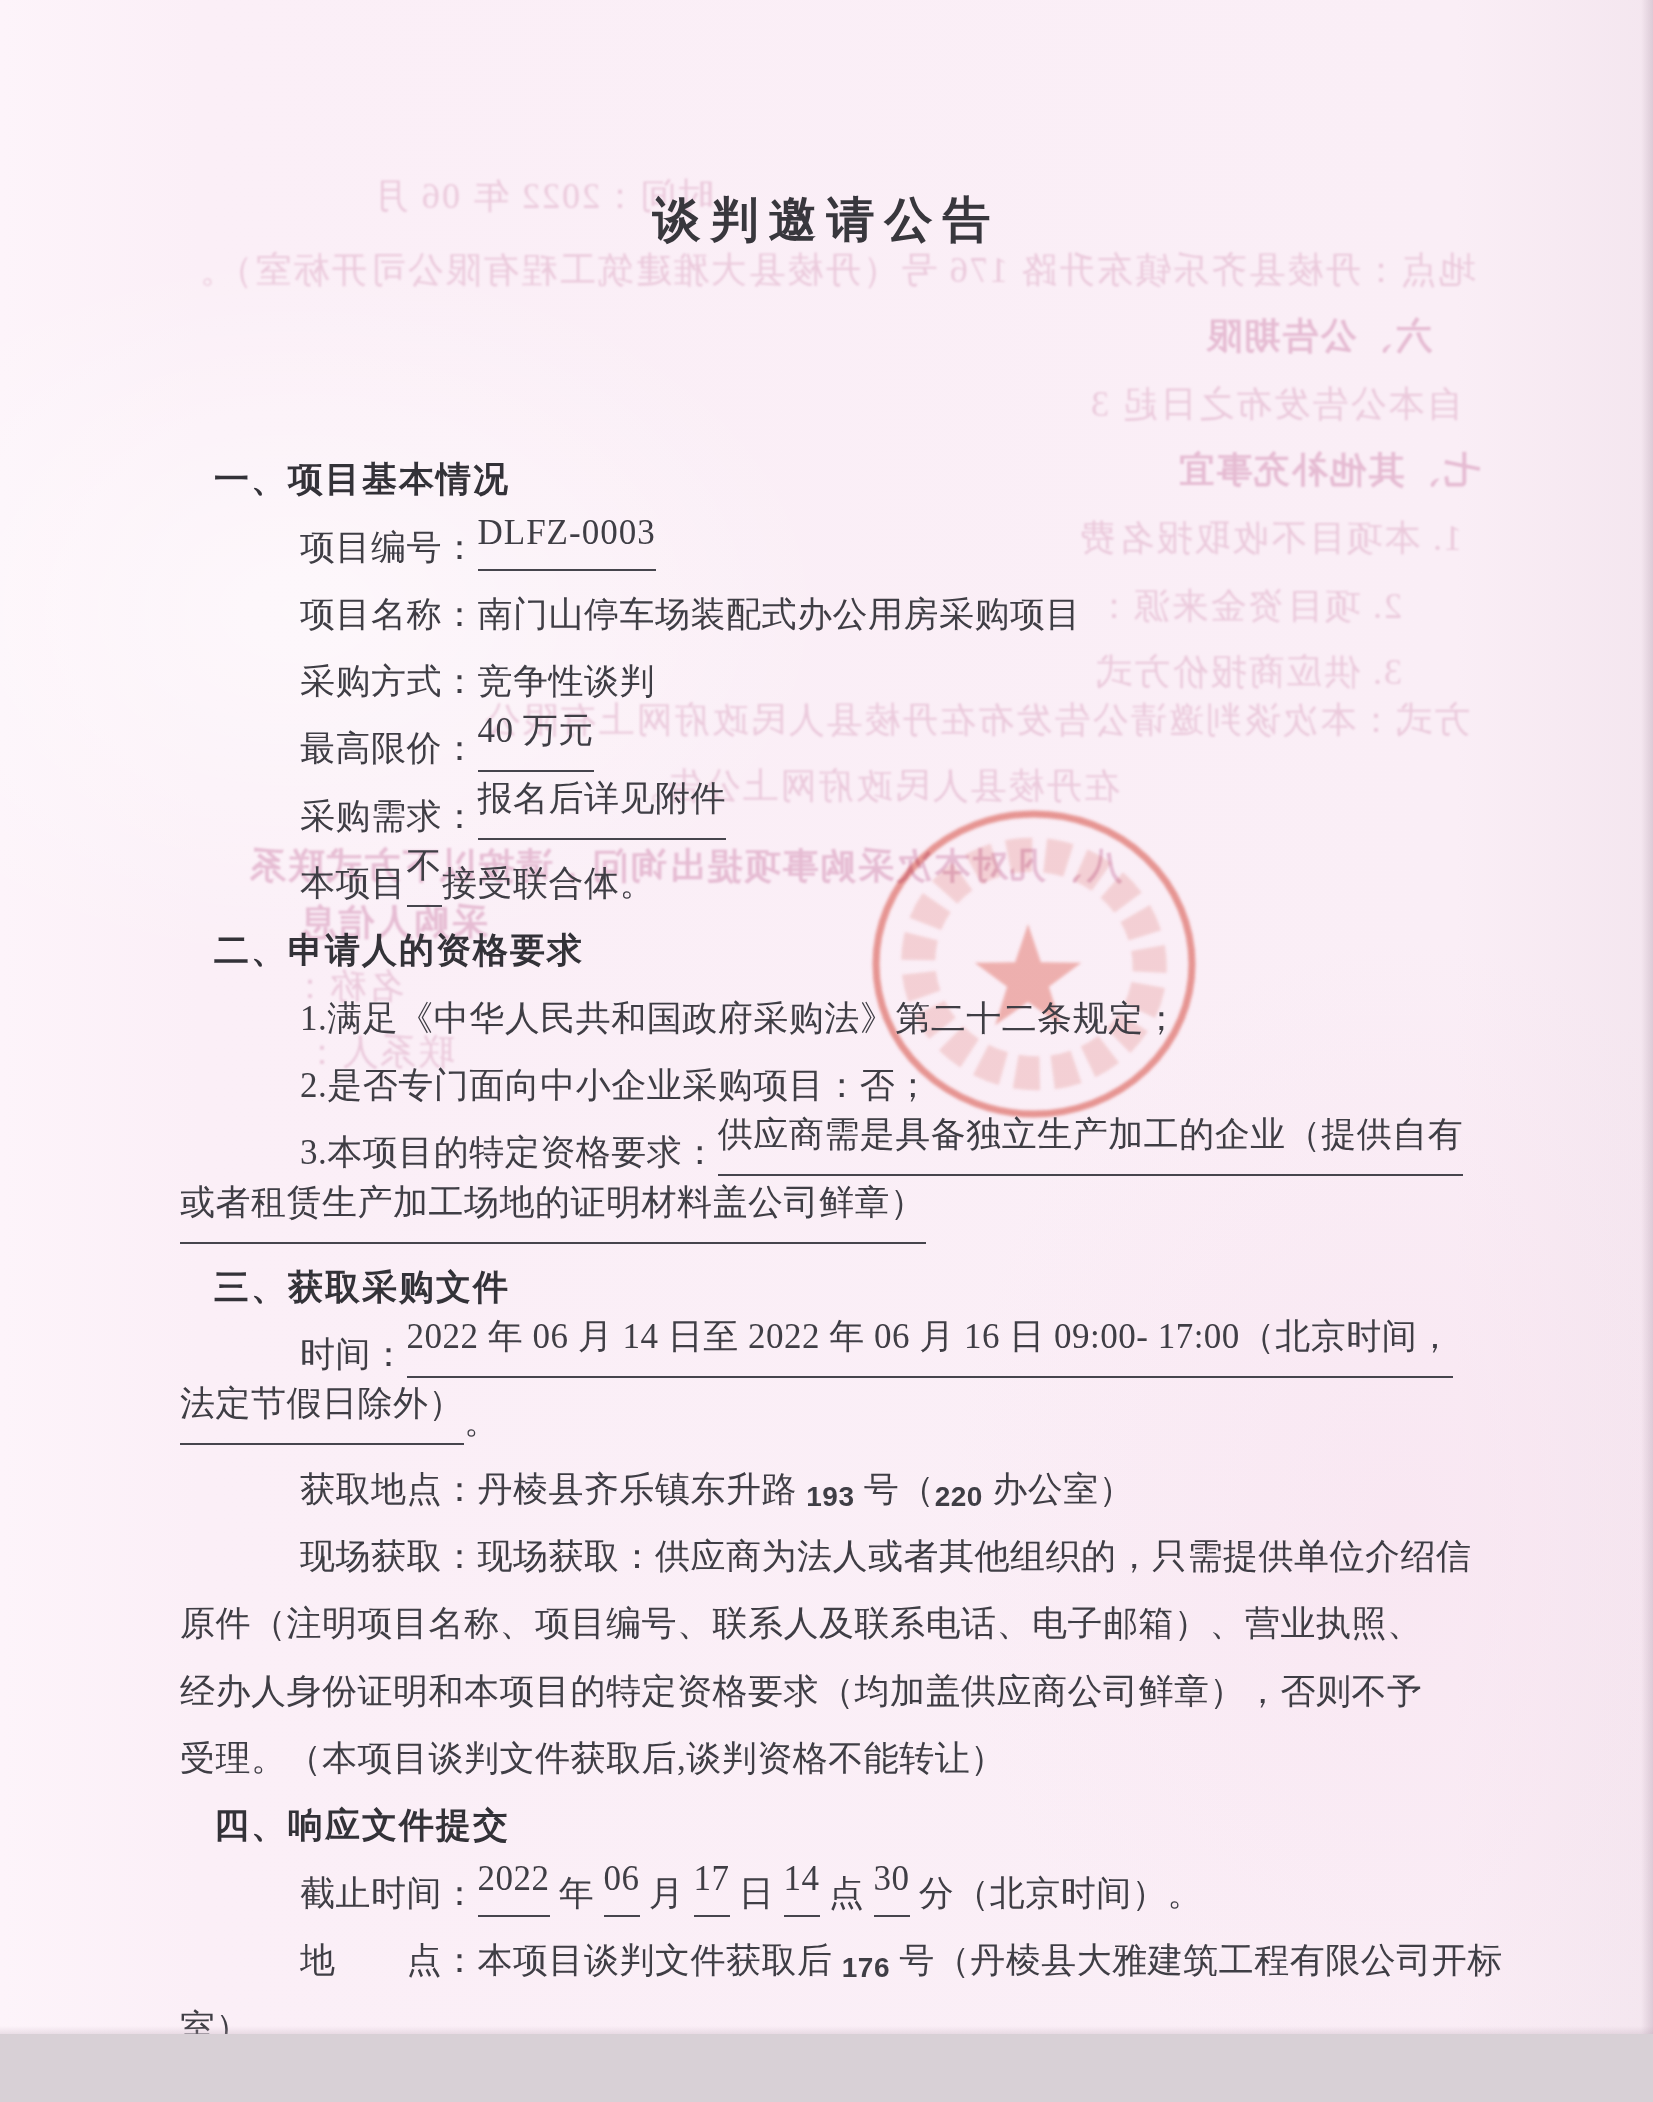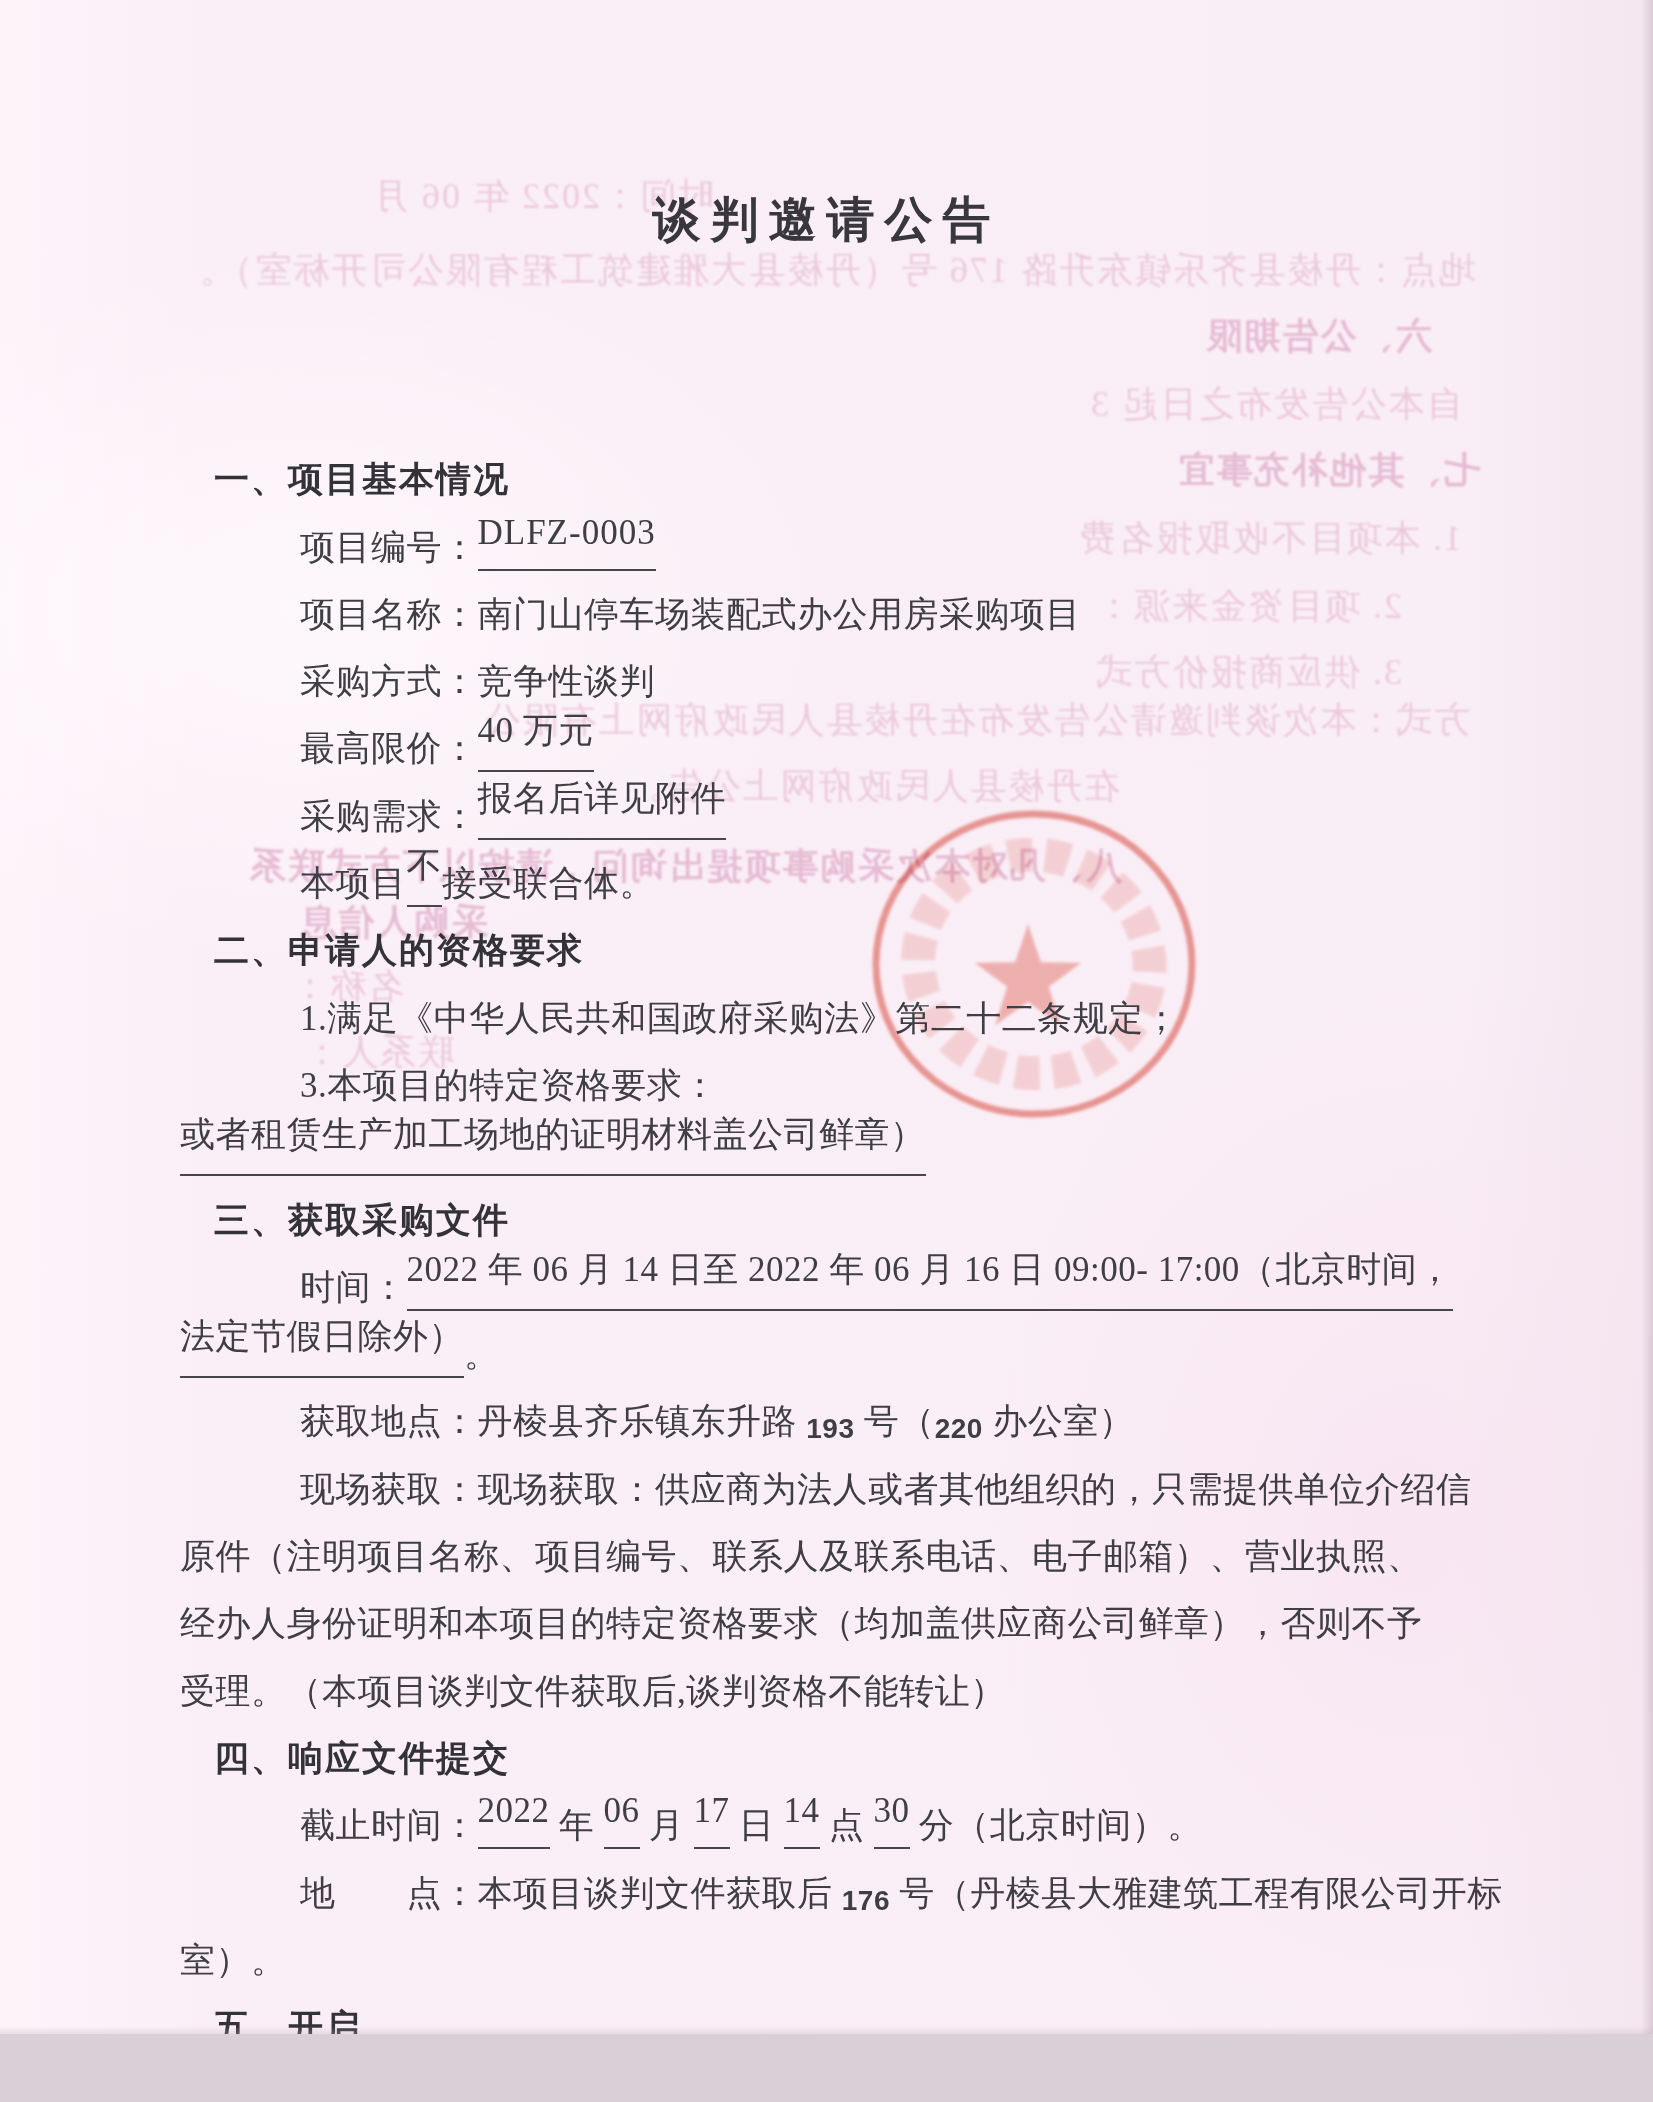--- a/index.html
+++ b/index.html
@@ -104,21 +104,22 @@
   <div class="doc-body">
       <div class="doc-line heading indent-heading"><span>一、项目基本情况</span></div>
       <div class="doc-line body indent-detail"><span>项目编号：</span><span class="u latin">DLFZ-0003</span></div>
       <div class="doc-line body indent-detail"><span>项目名称：南门山停车场装配式办公用房采购项目</span></div>
       <div class="doc-line body indent-detail"><span>采购方式：竞争性谈判</span></div>
       <div class="doc-line body indent-detail"><span>最高限价：</span><span class="u">40 万元</span></div>
       <div class="doc-line body indent-detail"><span>采购需求：</span><span class="u">报名后详见附件</span></div>
       <div class="doc-line body indent-detail"><span>本项目</span><span class="u">不</span><span>接受联合体。</span></div>
       <div class="doc-line heading indent-heading"><span>二、申请人的资格要求</span></div>
       <div class="doc-line body indent-detail"><span>1.满足《中华人民共和国政府采购法》第二十二条规定；</span></div>
-      <div class="doc-line body indent-detail"><span>3.本项目的特定资格要求：</span></div>
+      <div class="doc-line body indent-detail"><span>2.是否专门面向中小企业采购项目：否；</span></div>
+      <div class="doc-line body indent-detail"><span>3.本项目的特定资格要求：</span><span class="u">供应商需是具备独立生产加工的企业（提供自有</span></div>
       <div class="doc-line body indent-flush"><span class="u">或者租赁生产加工场地的证明材料盖公司鲜章）</span></div>
       <div class="doc-line heading indent-heading"><span>三、获取采购文件</span></div>
       <div class="doc-line body indent-detail"><span>时间：</span><span class="u">2022 年 06 月 14 日至 2022 年 06 月 16 日 09:00- 17:00（北京时间，</span></div>
       <div class="doc-line body indent-flush"><span class="u">法定节假日除外）</span><span>。</span></div>
       <div class="doc-line body indent-detail"><span>获取地点：丹棱县齐乐镇东升路 </span><span class="num-bold">193</span><span> 号（</span><span class="num-bold">220</span><span> 办公室）</span></div>
       <div class="doc-line body indent-detail"><span>现场获取：现场获取：供应商为法人或者其他组织的，只需提供单位介绍信</span></div>
       <div class="doc-line body indent-flush"><span>原件（注明项目名称、项目编号、联系人及联系电话、电子邮箱）、营业执照、</span></div>
       <div class="doc-line body indent-flush"><span>经办人身份证明和本项目的特定资格要求（均加盖供应商公司鲜章），否则不予</span></div>
       <div class="doc-line body indent-flush"><span>受理。（本项目谈判文件获取后,谈判资格不能转让）</span></div>
       <div class="doc-line heading indent-heading"><span>四、响应文件提交</span></div>

